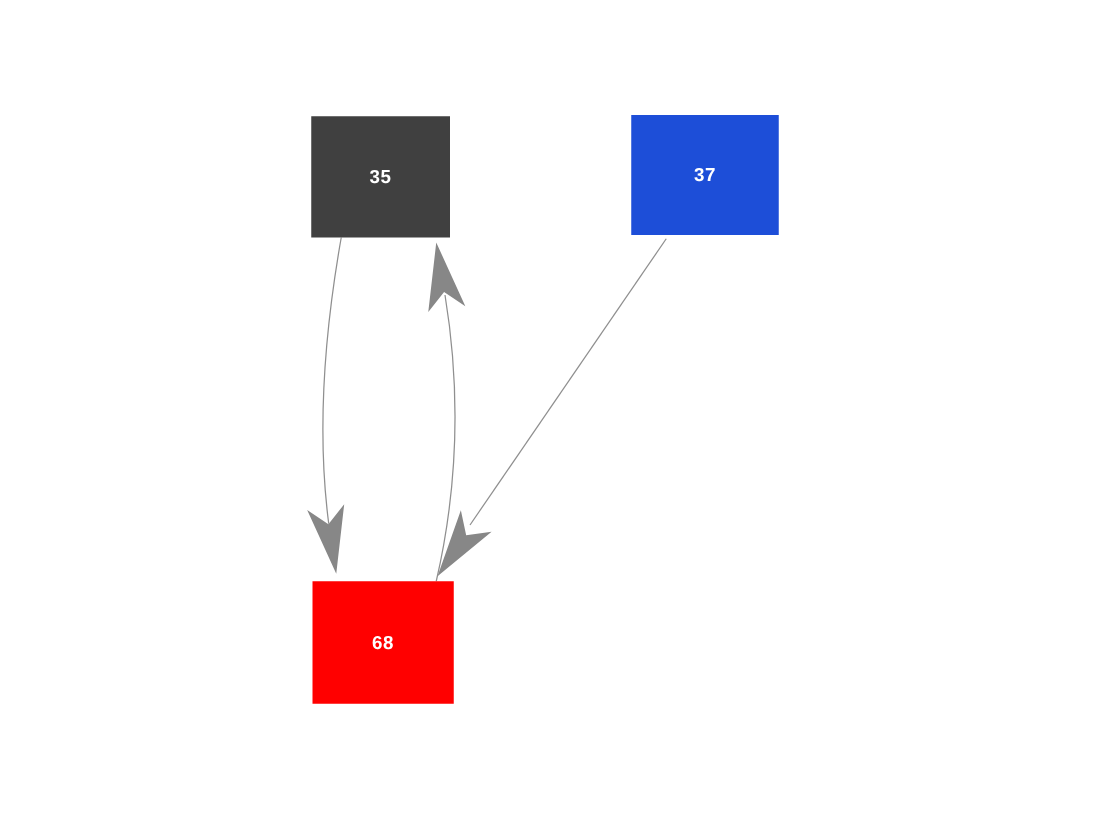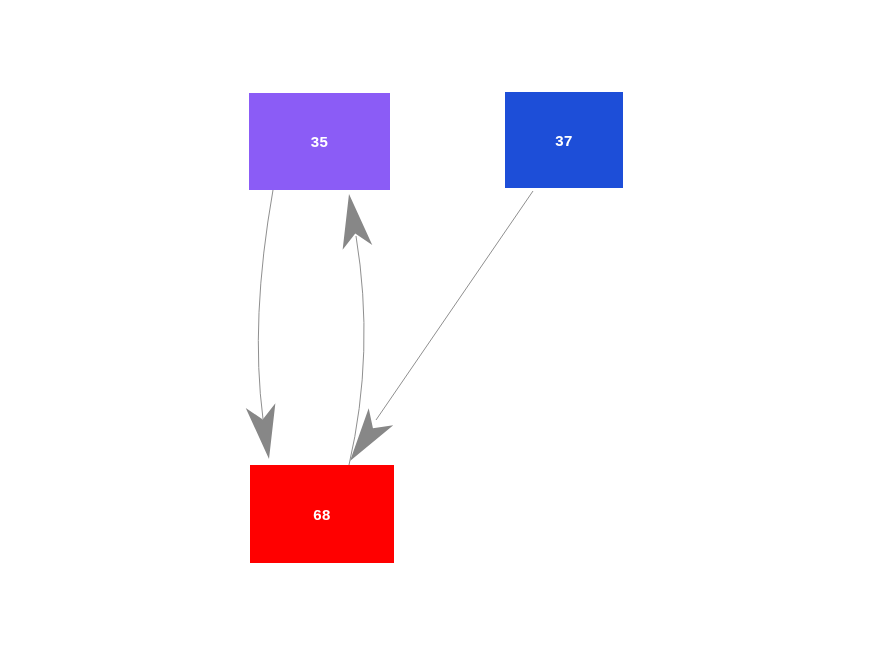--- a/index.html
+++ b/index.html
@@ -39,22 +39,22 @@
 <div class="canvas">
   <svg class="edges-svg" viewBox="0 0 876 656" xmlns="http://www.w3.org/2000/svg">
       <path d="M273,190 Q250,320 263,419" fill="none" stroke="#8f8f8f" stroke-width="1"></path>
       <polygon points="0,0 -15,-54 0,-40 15,-54" fill="#878787" transform="translate(269,459) rotate(-9)"></polygon>
       <path d="M349,465 Q375,352 356,236" fill="none" stroke="#8f8f8f" stroke-width="1"></path>
       <polygon points="0,0 -15,-54 0,-40 15,-54" fill="#878787" transform="translate(349,194) rotate(171)"></polygon>
       <path d="M533,191 L376,420" fill="none" stroke="#8f8f8f" stroke-width="1"></path>
       <polygon points="0,0 -15,-54 0,-40 15,-54" fill="#878787" transform="translate(350,461) rotate(35)"></polygon>
     </svg>
 
-  <div class="graph-node" style="left: 249px; top: 93px; width: 141px; height: 97px; background: #8b5cf6; color: rgb(255, 255, 255);">
+  <div class="graph-node" style="left: 249px; top: 93px; width: 111px; height: 97px; background: #404040; color: rgb(255, 255, 255);">
     <span>35</span>
   </div>
   <div class="graph-node" style="left: 505px; top: 92px; width: 118px; height: 96px; background: #1d4ed8; color: rgb(255, 255, 255);">
     <span>37</span>
   </div>
-  <div class="graph-node" style="left: 250px; top: 465px; width: 144px; height: 98px; background: rgb(255, 0, 0); color: rgb(255, 255, 255);">
+  <div class="graph-node" style="left: 250px; top: 465px; width: 113px; height: 98px; background: rgb(255, 0, 0); color: rgb(255, 255, 255);">
     <span>68</span>
   </div>
 </div>
 
 </body></html>

